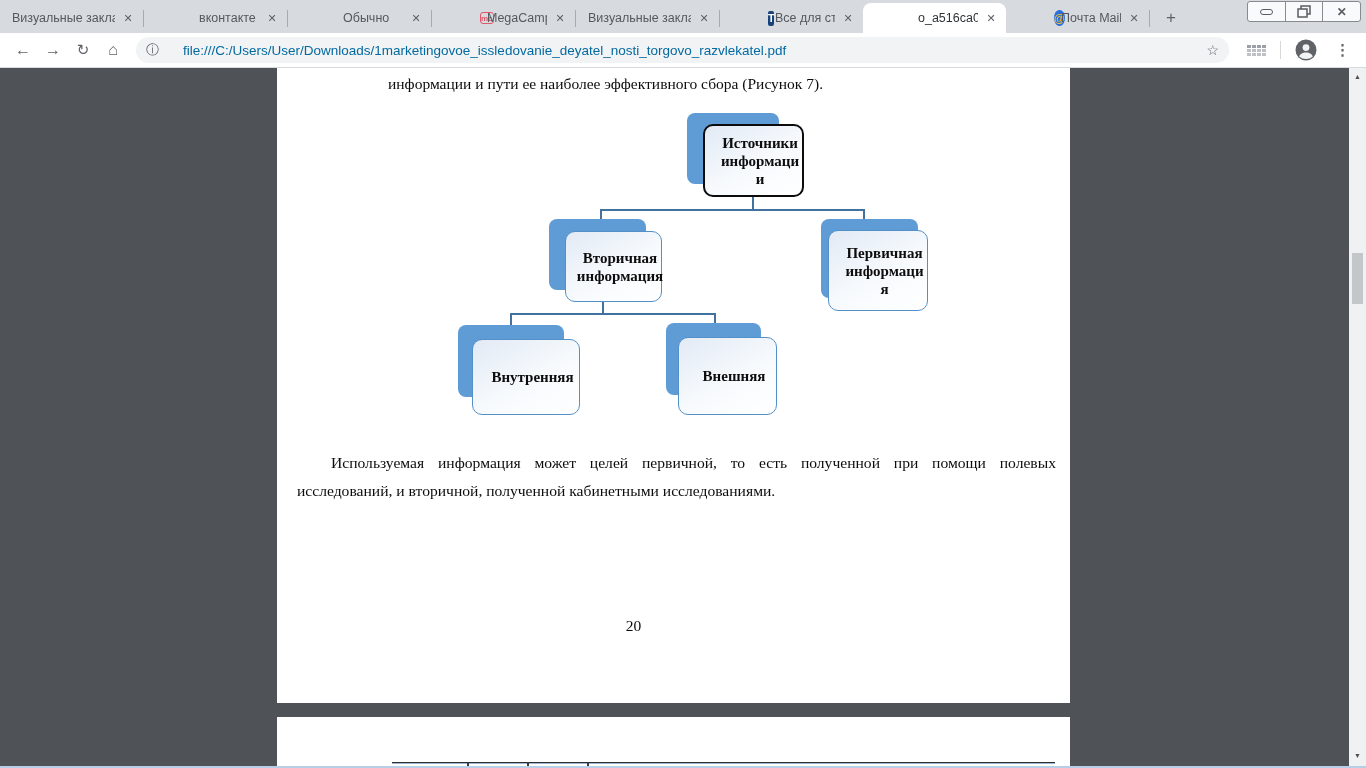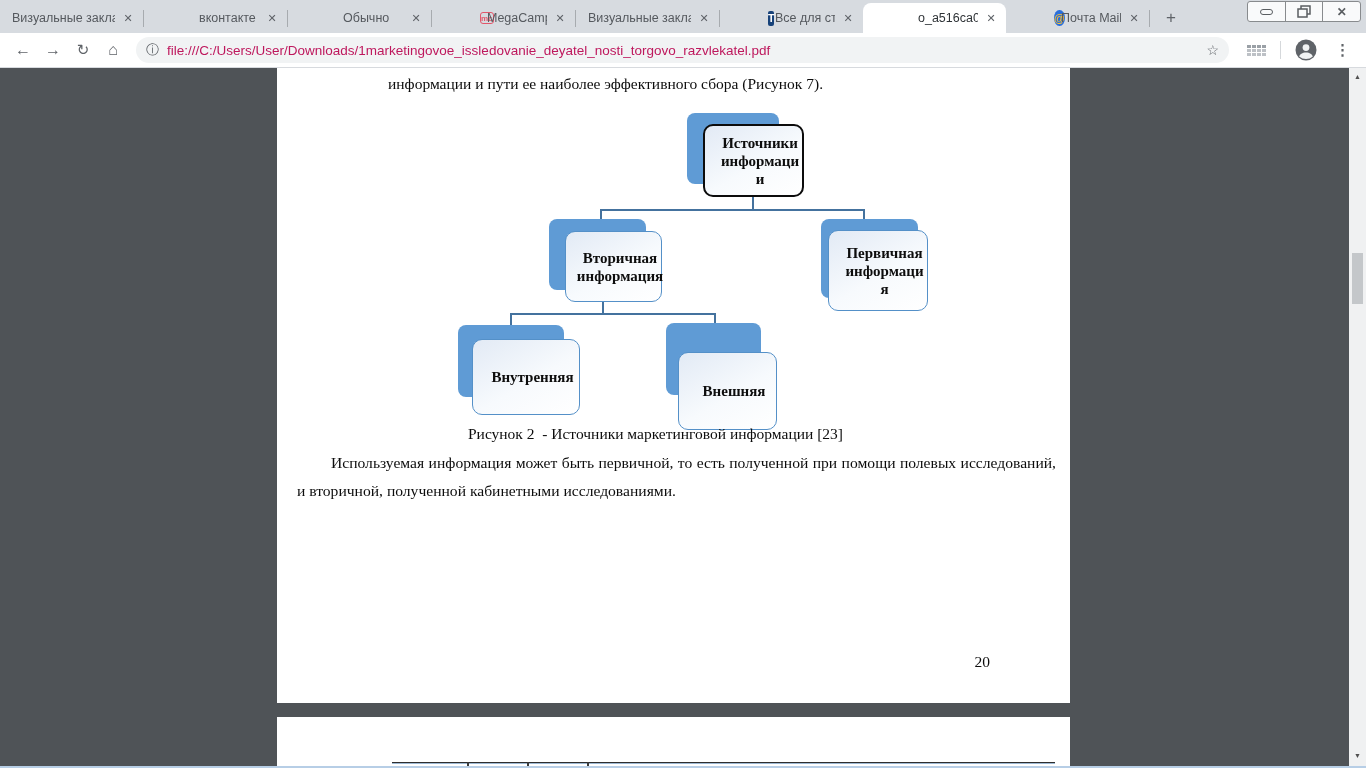--- a/index.html
+++ b/index.html
@@ -36,42 +36,42 @@
 
   
   .toolbar { height:35px; background:#ffffff; display:flex; align-items:center; padding:0 8px;
              border-bottom:1px solid #d7dade; }
   .nav-btn { width:30px; height:28px; display:flex; align-items:center; justify-content:center;
              font-size:16px; color:#5f6368; flex:none; }
   .nav-btn.reload { font-size:15px; }
   .omnibox { flex:1; height:26px; margin:0 8px; background:#f1f3f4; border-radius:14px;
              display:flex; align-items:center; padding:0 10px; min-width:0; }
   .omnibox .info { font-size:13px; color:#5f6368; margin-right:8px; flex:none; }
-  .omnibox .url { flex:1; font-size:13.5px; color:#be185d; white-space:nowrap; overflow:hidden; }
+  .omnibox .url { flex:1; font-size:13.5px; color:#0369a1; white-space:nowrap; overflow:hidden;margin-left:16px; }
   .omnibox .star { font-size:14px; color:#5f6368; margin-left:8px; flex:none; }
   .grid-icon { display:grid; grid-template-columns:repeat(4,4px); grid-auto-rows:3px; gap:1px; margin:0 10px; }
   .grid-icon i { background:#bdc1c6; }
   .grid-icon i.hd { background:#9aa0a6; }
   .tb-sep { width:1px; height:18px; background:#d5d8db; margin:0 4px; }
   .avatar-btn { margin:0 10px; display:flex; }
   .menu-dots { font-size:15px; color:#5f6368; letter-spacing:0; margin:0 8px; font-weight:bold; }
 
   
   .content { position:absolute; top:68px; left:0; width:1366px; height:700px; background:#4f5357; overflow:hidden; }
   .page { position:absolute; left:277px; width:793px; background:#ffffff;
           font-family:"Liberation Serif", serif; color:#0d0d0d; }
   .page1 { top:0; height:635px; }
   .page2 { top:649px; height:51px; }
 
   .topline { position:absolute; left:111px; top:7px; font-size:15.5px; }
   .caption { position:absolute; left:0; right:36px; top:357px; text-align:center; font-size:15.5px; white-space:pre; }
   .bodytext { position:absolute; left:20px; top:381px; width:759px; font-size:15.6px; line-height:27.6px;
               text-align:justify; }
   .bodytext p { text-indent:34px; }
-  .pageno { position:absolute; left:0; right:80px; top:549px; text-align:right; font-size:15.5px;margin-top:36px; }
+  .pageno { position:absolute; left:0; right:80px; top:549px; text-align:center; font-size:15.5px; }
 
   
   .node-back { position:absolute; background:#5f9bd5; border-radius:8px; }
   .node { position:absolute; border-radius:10px; background:linear-gradient(150deg,#e2eaf5 0%,#f7fafd 55%,#ffffff 100%);
           display:flex; align-items:center; justify-content:center; text-align:center;
           font-weight:bold; font-size:15px; line-height:18px; white-space:pre-line;padding-left:13px; }
   .node.root { border:2px solid #0c0c0c; }
   .node.blue { border:1.6px solid #5490c8; }
   .conn { position:absolute; background:#44729e; }
 
@@ -255,27 +255,26 @@
 
         <div class="conn" style="left:325px;top:234px;width:2px;height:12px;"></div>
         <div class="conn" style="left:233px;top:245px;width:206px;height:2px;"></div>
         <div class="conn" style="left:233px;top:245px;width:2px;height:17px;"></div>
         <div class="conn" style="left:437px;top:245px;width:2px;height:17px;"></div>
 
         <div class="node-back" style="left:181px;top:257px;width:106px;height:72px;"></div>
         <div class="node blue" style="left:195px;top:271px;width:108px;height:76px;">Внутренняя</div>
 
         <div class="node-back" style="left:389px;top:255px;width:95px;height:72px;"></div>
-        <div class="node blue" style="left:401px;top:284px;width:99px;height:78px;">Внешняя</div>
+        <div class="node blue" style="left:401px;top:269px;width:99px;height:78px;">Внешняя</div>
       </div>
 
-      <div class="caption">Рисунок 2  - Источники маркетинговой информации [23]</div>
 
       <div class="bodytext">
-        <p>Используемая информация может быть первичной, то есть полученной при помощи полевых исследований, и вторичной, полученной кабинетными исследованиями.</p>
+        <p>Используемая информация может целей первичной, то есть полученной при помощи полевых исследований, и вторичной, полученной кабинетными исследованиями.</p>
       </div>
 
       <div class="pageno">20</div>
     </div>
 
     <div class="page page2">
       <div class="tbl-top"></div>
       <div class="tbl-tick" style="left:190px;"></div>
       <div class="tbl-tick" style="left:250px;"></div>
       <div class="tbl-tick" style="left:310px;"></div>

